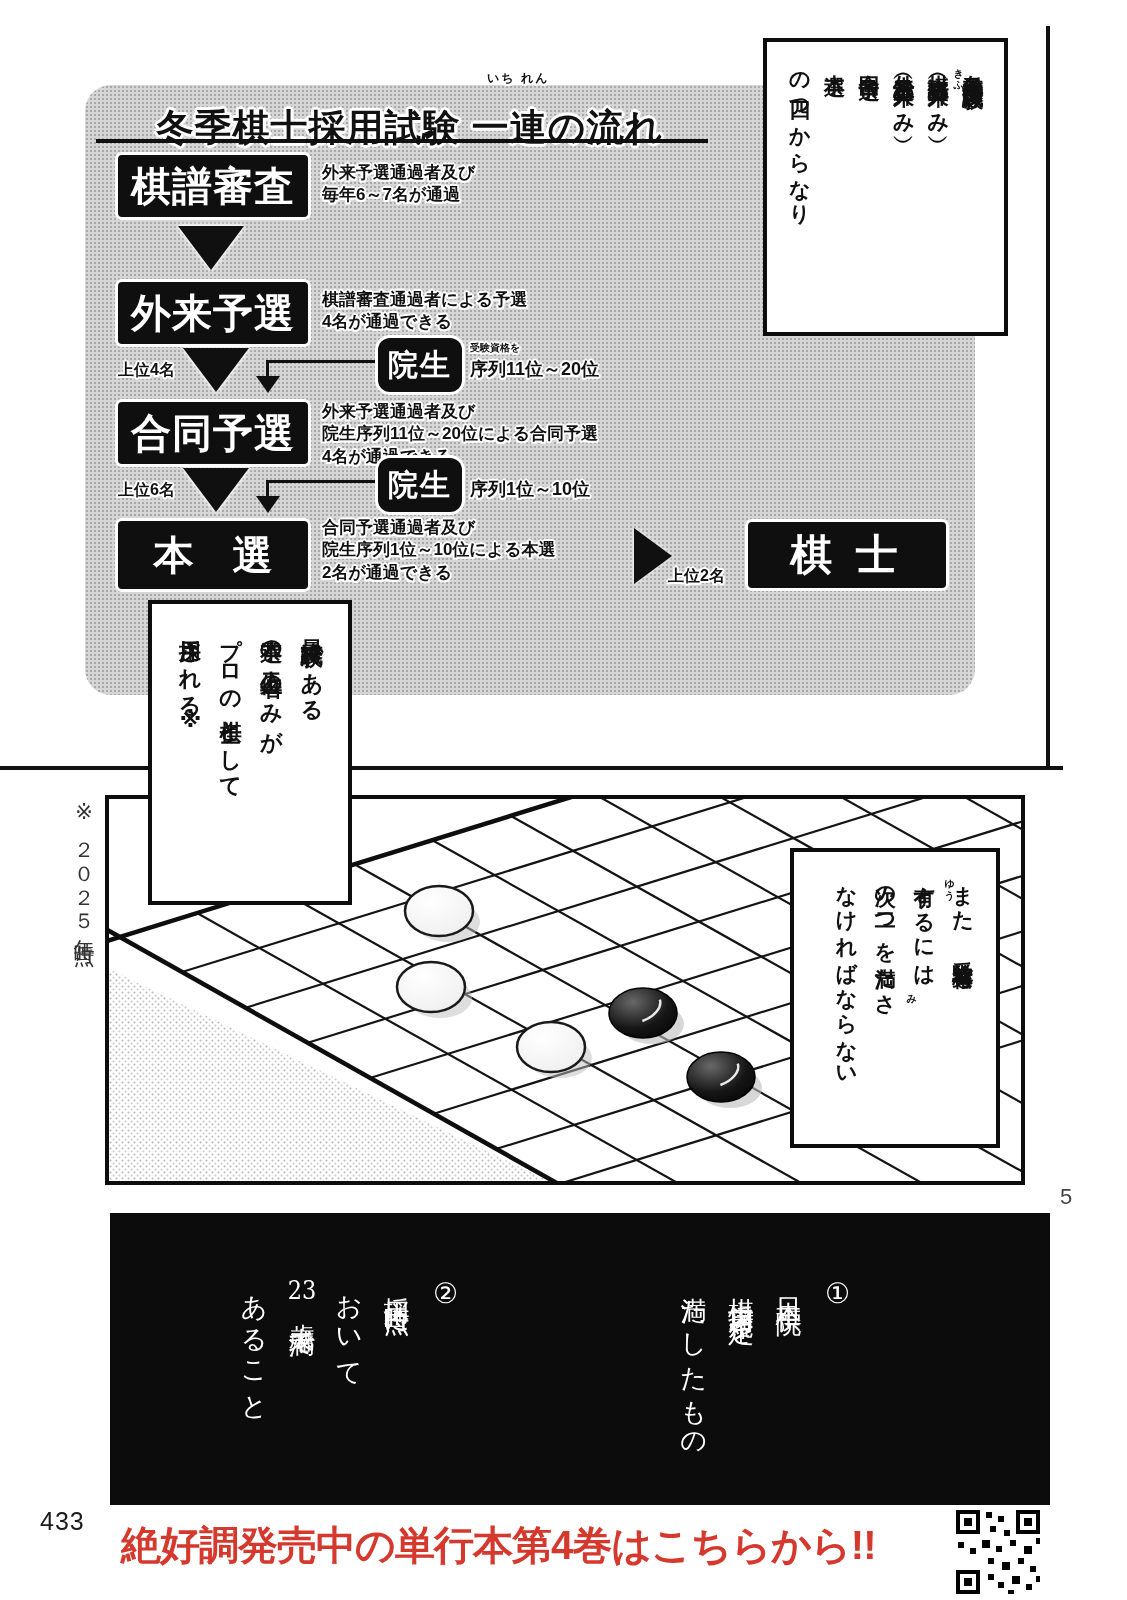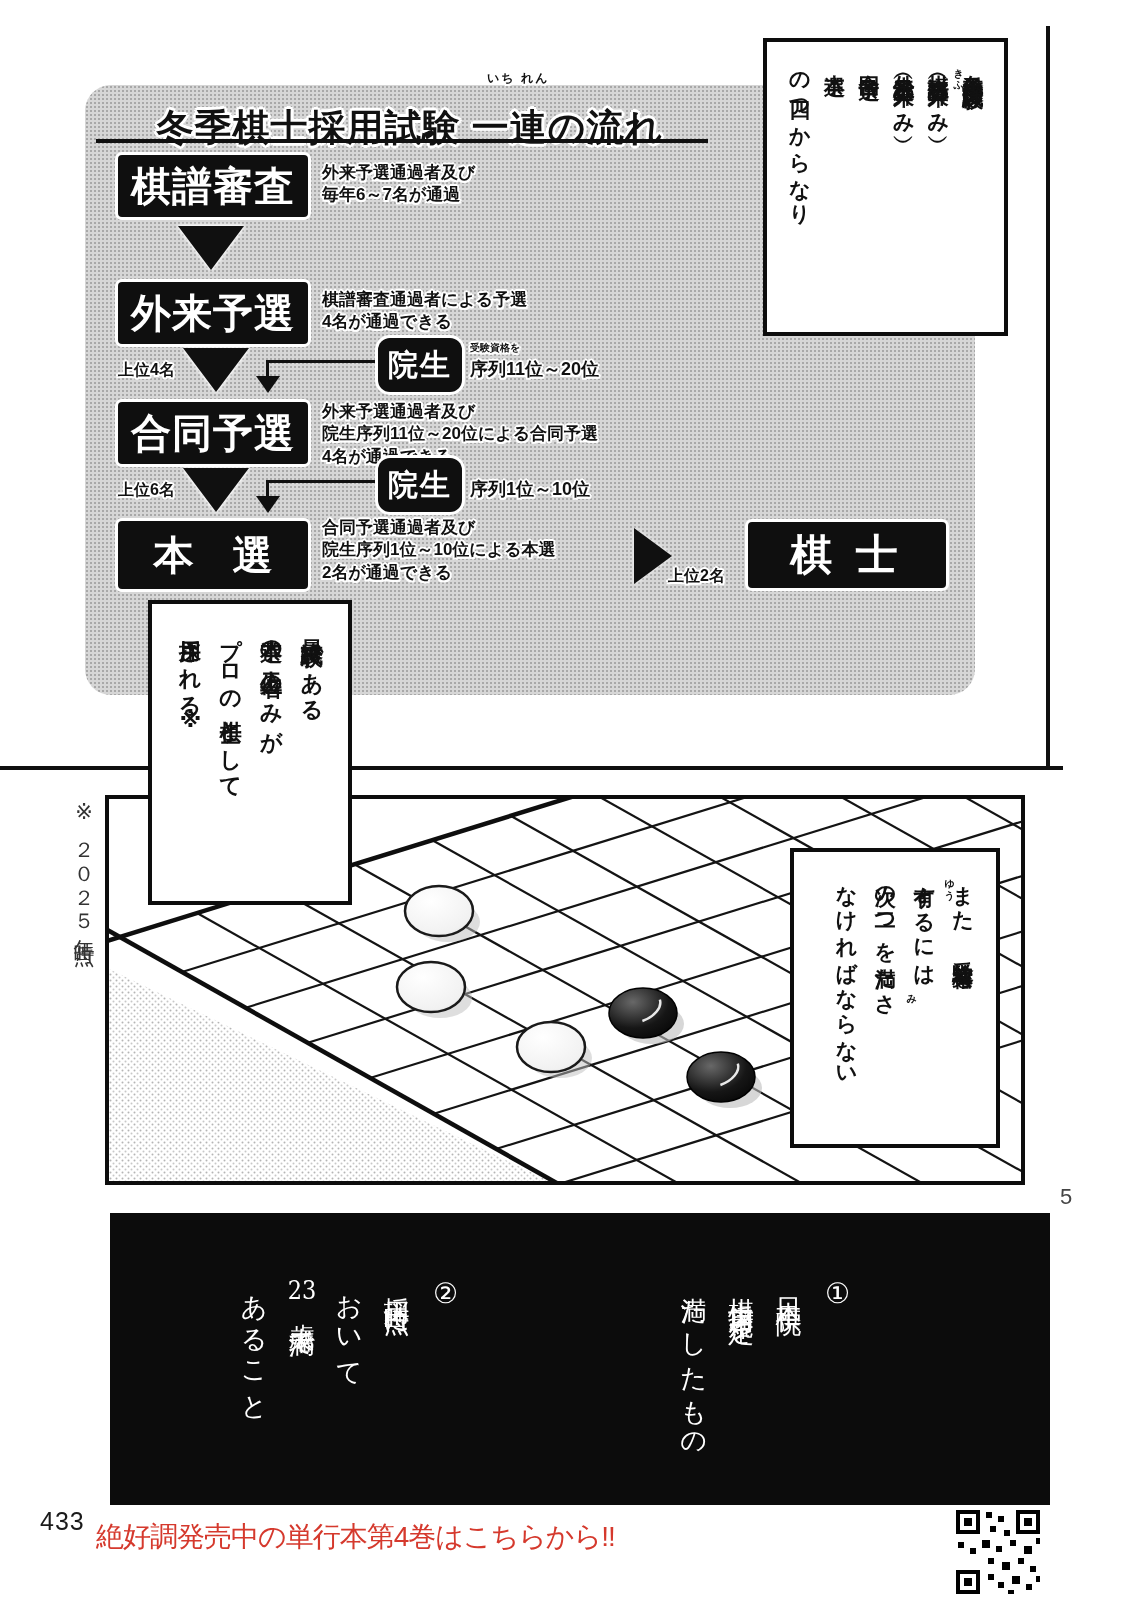--- a/index.html
+++ b/index.html
@@ -46,21 +46,21 @@
   .note-box{background:#fff;border:4px solid #0d0d0d;box-sizing:border-box;}
   .vt{writing-mode:vertical-rl;}
   .vt-note{font-weight:bold;color:#111;}
   .panel{background:#fff;border:4px solid #0d0d0d;box-sizing:border-box;}
   .req-panel{background:#0c0c0c;}
   .req-group{writing-mode:vertical-rl;color:#ffffff;
     font-family:"DejaVu Serif","Liberation Serif",serif;}
   .req-col{font-size:26px;letter-spacing:4px;line-height:1.25;margin-left:15px;}
   .req-num{font-family:"DejaVu Sans",sans-serif;font-size:28px;}
   .tcy{text-combine-upright:all;}
-  .banner{font-size:28px;font-weight:400;letter-spacing:-1px;}
+  .banner{font-size:40px;font-weight:700;letter-spacing:-1px;margin-left:25px;}
   .pagenum{color:#444;}
 </style>
 </head>
 <body>
 
 <div class="abs black-line" style="left:1046px;top:26px;width:4px;height:744px;"></div>
 <div class="abs black-line" style="left:0px;top:766px;width:1063px;height:4px;"></div>
 
 <div class="abs gray-area" style="left:85px;top:85px;width:890px;height:610px;"></div>
 

